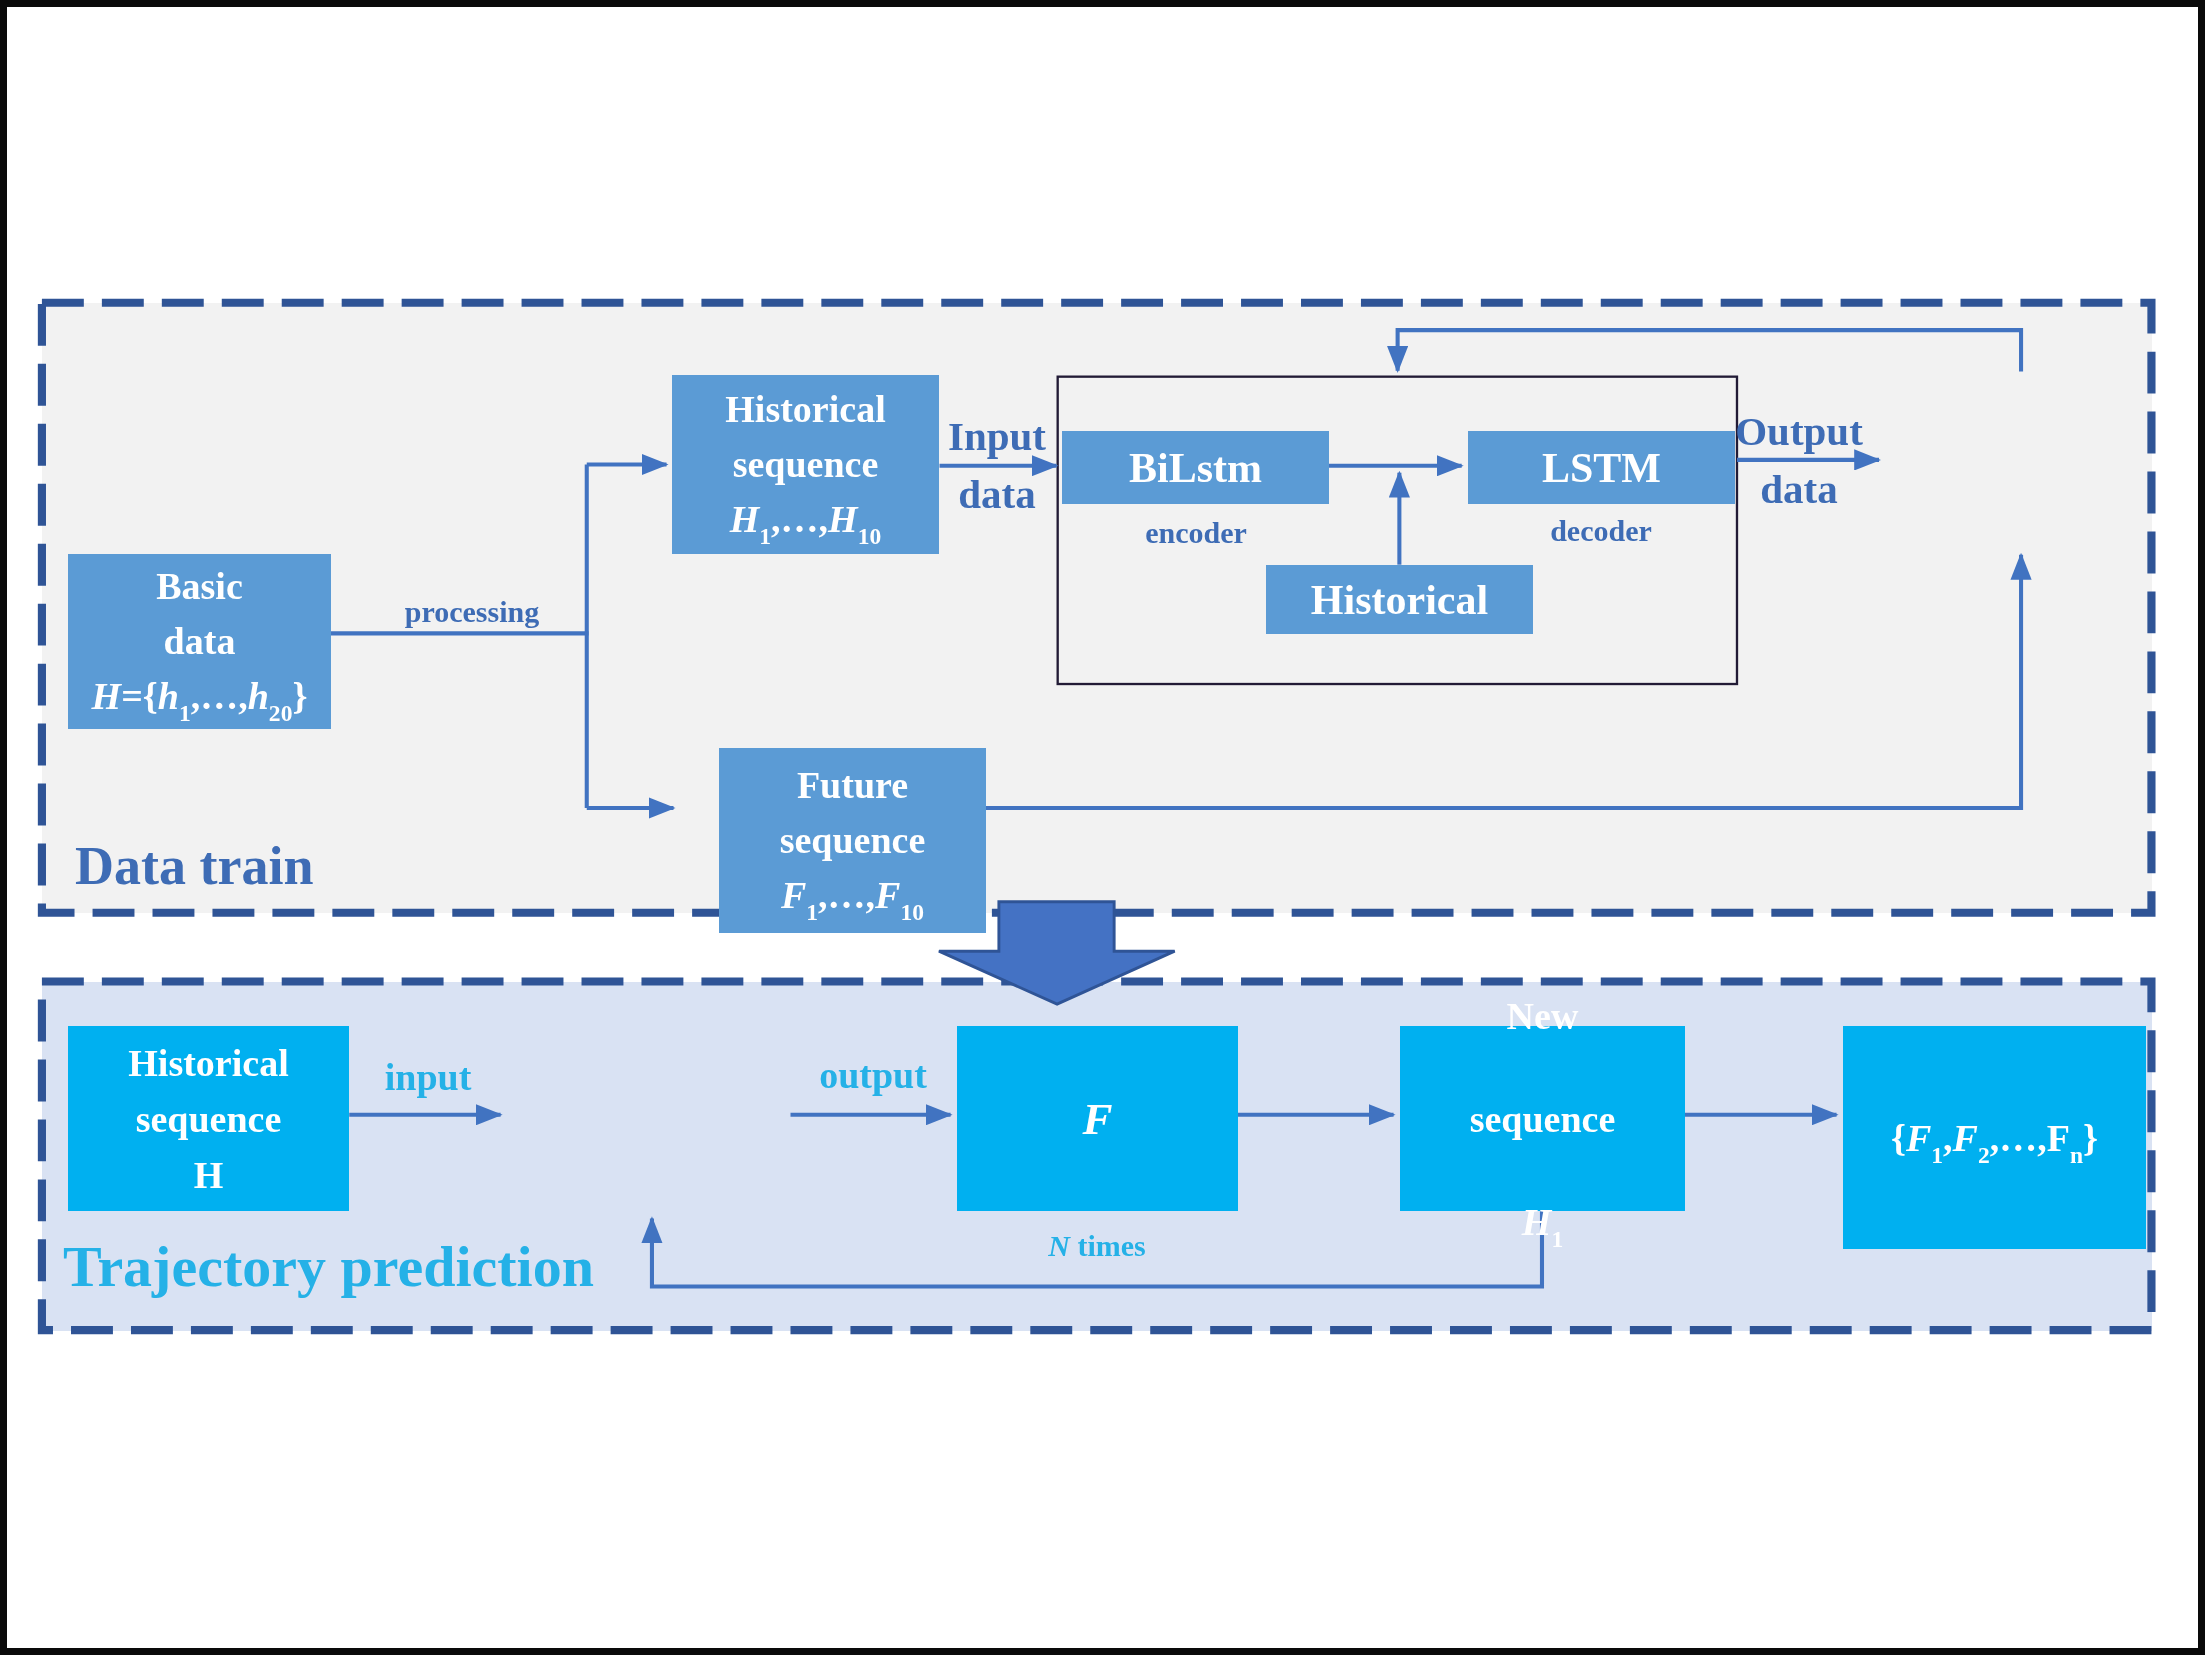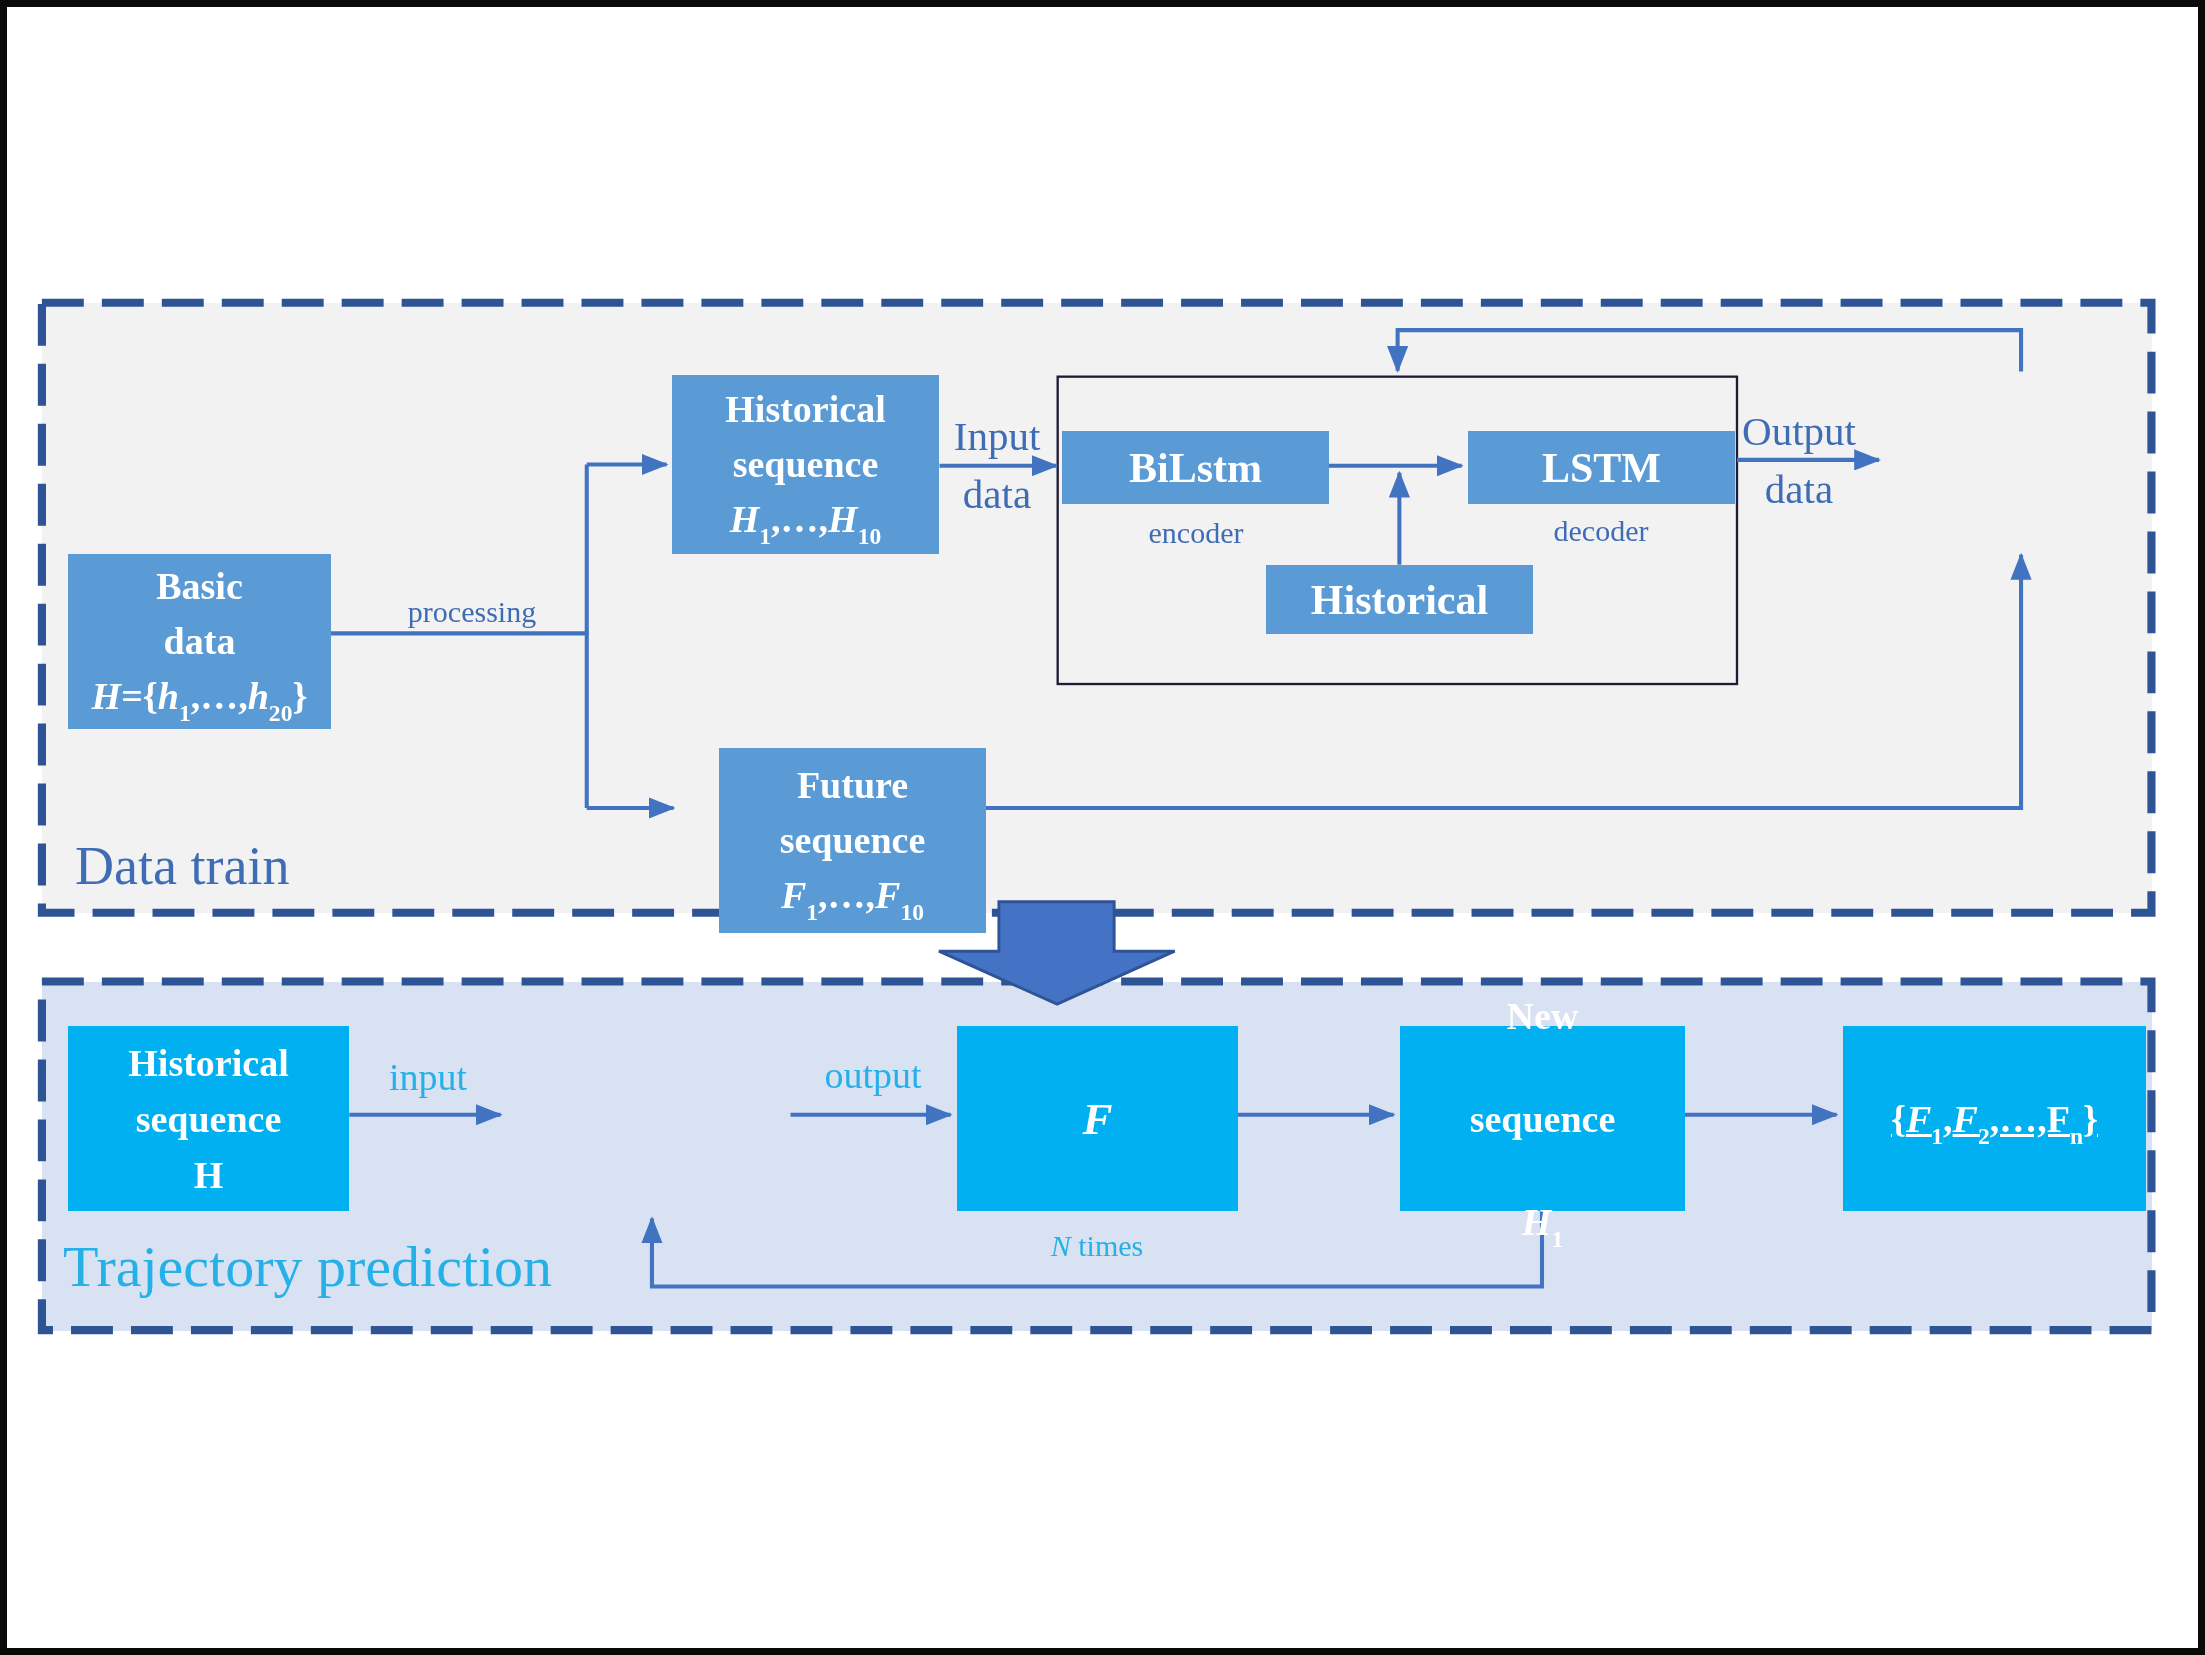--- a/index.html
+++ b/index.html
@@ -28,21 +28,21 @@
   }
   .bx.blue{background:#5b9bd5;}
   .bx.cyan{background:#00b0f0;}
   .bx .ln{display:block;}
   .t3{font-size:38px;line-height:55px;}
   .t3b{font-size:38px;line-height:56px;}
   .one{font-size:42px;text-align:center;}
   .loss .ln{font-size:41px;line-height:79px;}
   .lab{
     position:absolute;z-index:4;
-    font-weight:normal;color:#3e6cb5;text-align:center;
+    font-weight:bold;color:#3e6cb5;text-align:center;
     transform:translate(-50%,-50%);white-space:nowrap;
   }
   .lab.cyan{color:#25b1e7;}
   .lab.left-anchor{transform:translate(0,-50%);text-align:left;}
   .title-top{font-size:54px;}
   .title-bottom{font-size:58px;}
   .f66{font-size:38px;}
   .f70{font-size:41px;line-height:58px;}
   .f72{font-size:30px;}
   sub{font-size:0.62em;line-height:0;position:relative;bottom:-0.15em;}
@@ -147,21 +147,21 @@
   <div class="bx cyan" style="left:957px;top:1026px;width:281px;height:185px;font-size:45px;">
     <span class="ln"><i>F</i></span>
   </div>
 
   <div class="bx cyan t3b" style="left:1400px;top:1026px;width:285px;height:185px;gap:47px;">
     <span class="ln">New</span>
     <span class="ln">sequence</span>
     <span class="ln"><i>H</i><sub>1</sub></span>
   </div>
 
-  <div class="bx cyan f66" style="left:1843px;top:1026px;width:303px;height:185px;text-decoration:underline;">
+  <div class="bx cyan f66" style="left:1843px;top:1026px;width:303px;height:223px;">
     <span class="ln">{<i>F</i><sub>1</sub>,<i>F</i><sub>2</sub>,…,F<sub>n</sub>}</span>
   </div>
 
   <div class="lab cyan left-anchor title-bottom" style="left:63px;top:1266px;">Trajectory prediction</div>
 
   <div class="lab cyan f66" style="left:428px;top:1077px;">input</div>
 
   <div class="lab cyan f66" style="left:873px;top:1075px;">output</div>
 
   <div class="lab cyan f72" style="left:1097px;top:1246px;"><i>N</i> times</div>

